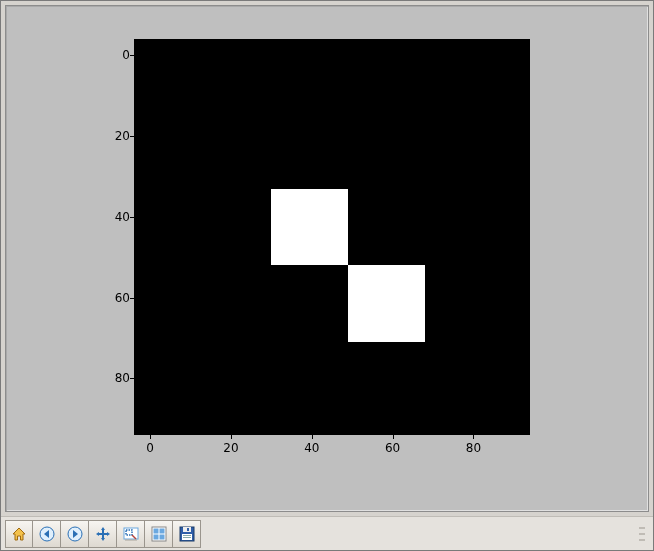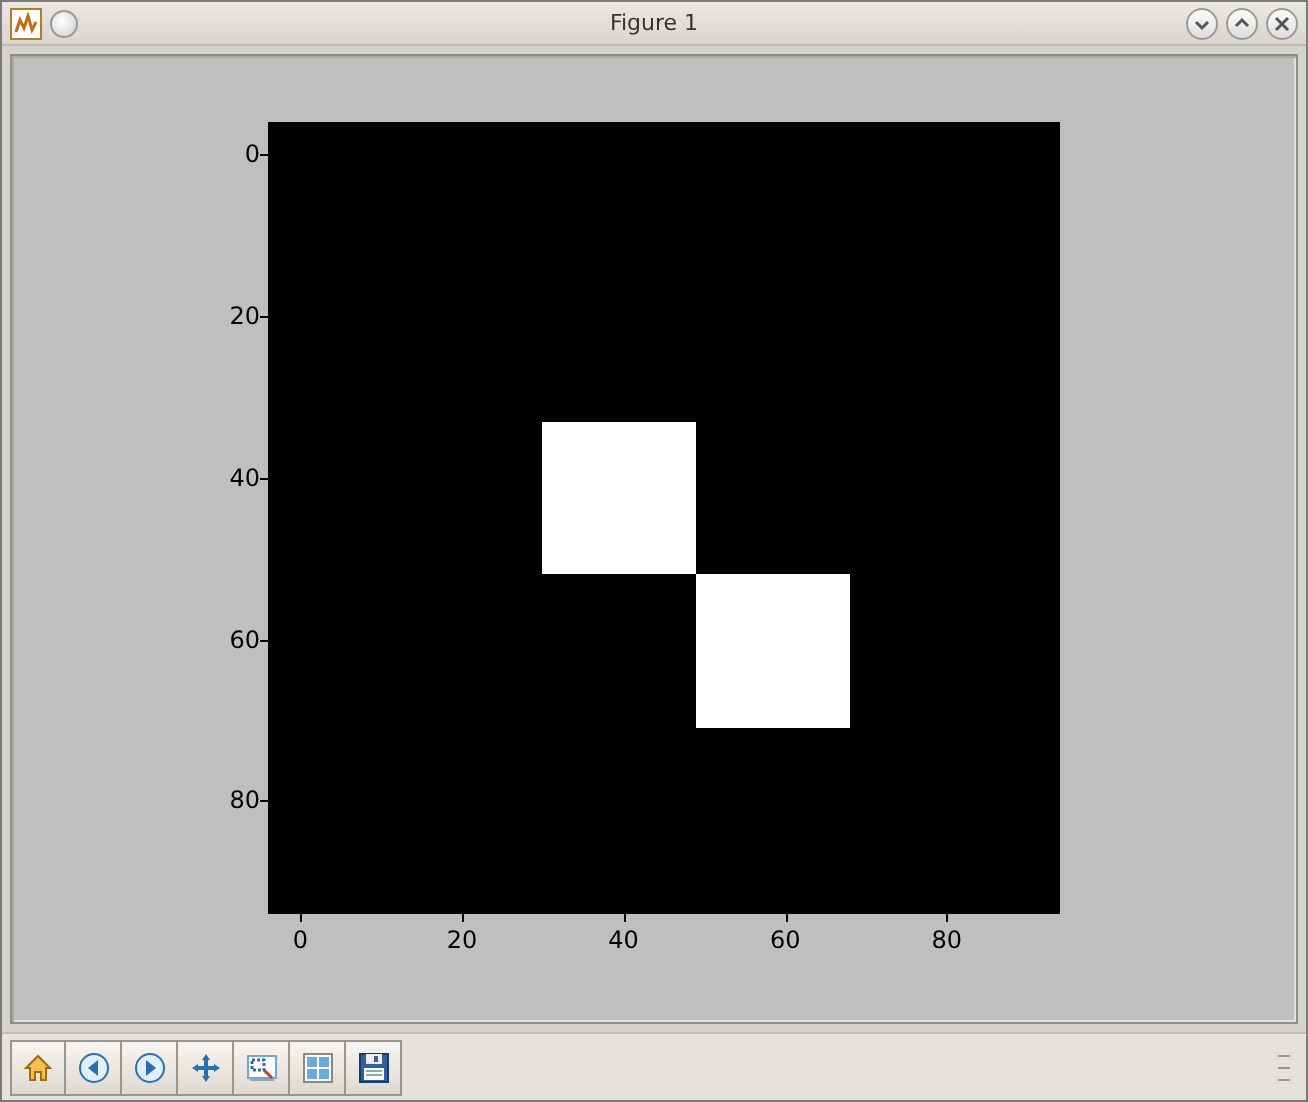--- a/index.html
+++ b/index.html
@@ -25,46 +25,20 @@
   .tbtn { width:28px; height:28px; border:1px solid #9a958d; background:linear-gradient(#f7f5f1,#ded9d1); display:flex; align-items:center; justify-content:center; cursor:pointer; }
   .tbtn + .tbtn { border-left:none; }
   .tbtn svg { width:18px; height:18px; }
   .toolbar-spacer { flex:1; }
   .toolbar-right { width:14px; height:28px; display:flex; align-items:center; justify-content:center; color:#777; }
 </style>
 </head>
 <body>
 
 <div class="window">
-  <div class="titlebar">
-    <div class="app-icon">
-      <svg viewBox="0 0 12 12">
-          <polyline points="1,10 3,4 5,8 7,2 9,9 11,5" fill="none" stroke="#c07010" stroke-width="1.5"></polyline>
-        </svg>
-    </div>
-    <div class="busy-icon"></div>
-    <div class="title">Figure 1</div>
-    <div class="win-btns">
-      <div class="win-btn">
-        <svg viewBox="0 0 8 8">
-            <path d="M1 3 L4 6 L7 3" fill="none" stroke="#555" stroke-width="1.5"></path>
-          </svg>
-      </div>
-      <div class="win-btn">
-        <svg viewBox="0 0 8 8">
-            <path d="M1 5 L4 2 L7 5" fill="none" stroke="#555" stroke-width="1.5"></path>
-          </svg>
-      </div>
-      <div class="win-btn">
-        <svg viewBox="0 0 8 8">
-            <path d="M1 1 L7 7 M7 1 L1 7" stroke="#555" stroke-width="1.5"></path>
-          </svg>
-      </div>
-    </div>
-  </div>
 
   <div class="content">
     <div class="canvas-frame" id="canvas">
       <div class="plot-area" id="plot">
           <div class="white-block" style="left: 137.388px; top: 149.51px; width: 76.7755px; height: 76.7755px;"></div>
           <div class="white-block" style="left: 214.163px; top: 226.286px; width: 76.7755px; height: 76.7755px;"></div>
         </div>
     <div class="tick-y-mark" style="top: 49.1633px;"></div>
         <div class="tick-y" style="top: 49.1633px;">0</div>
         <div class="tick-y-mark" style="top: 129.98px;"></div>

